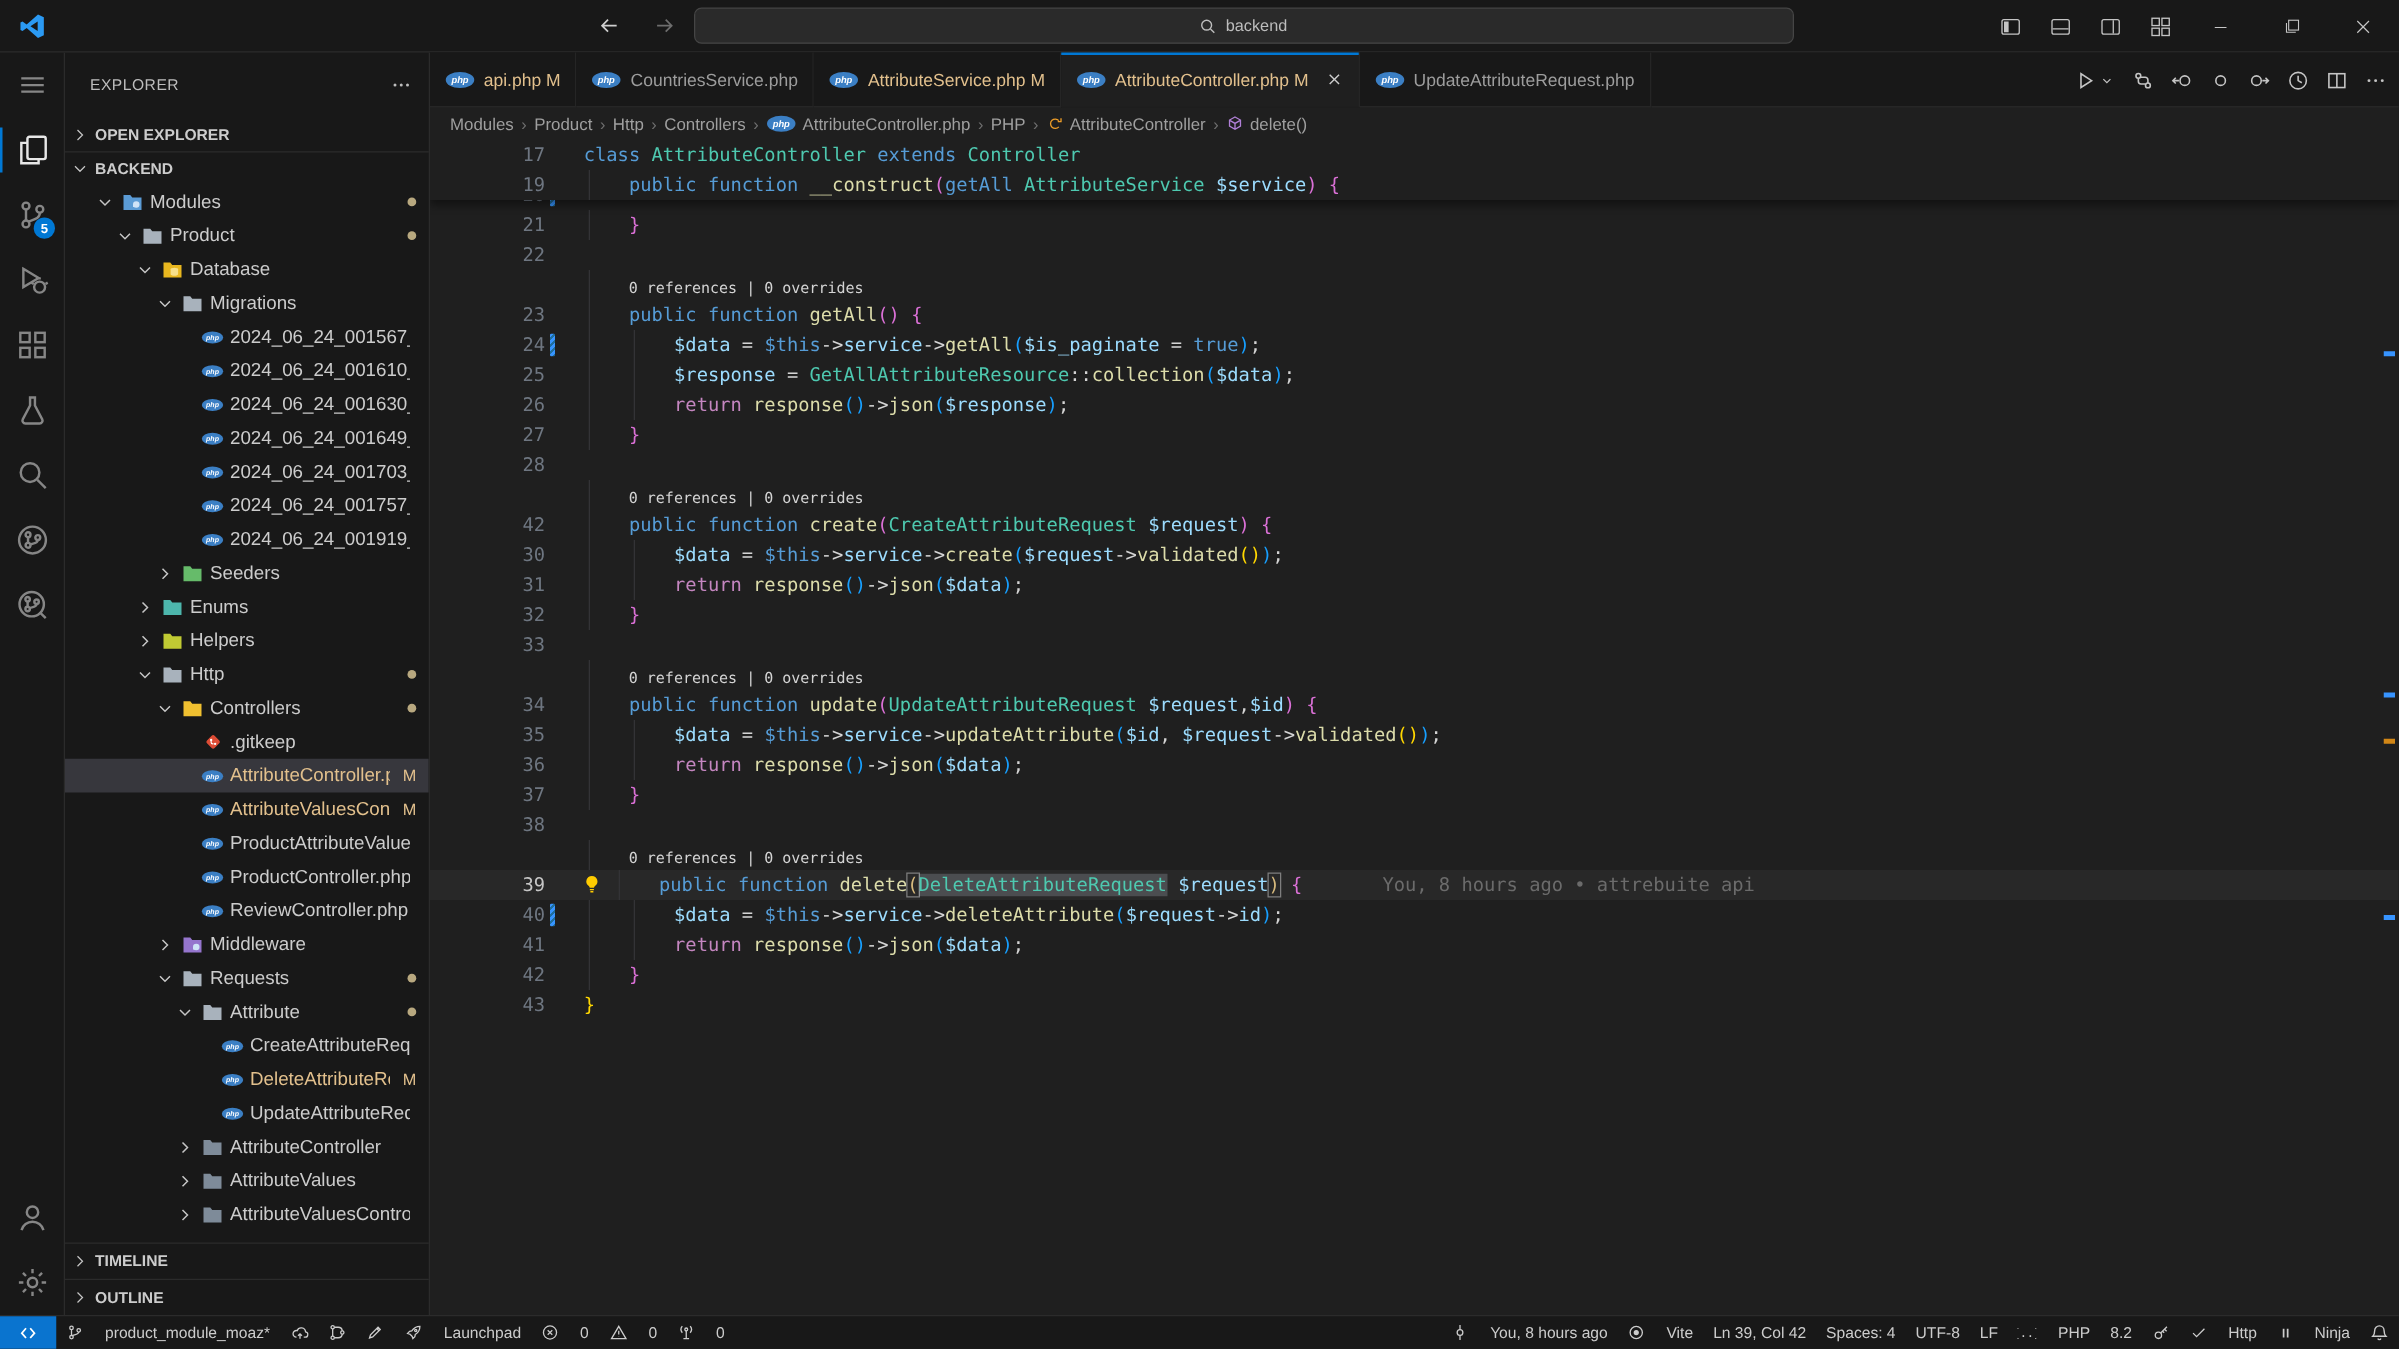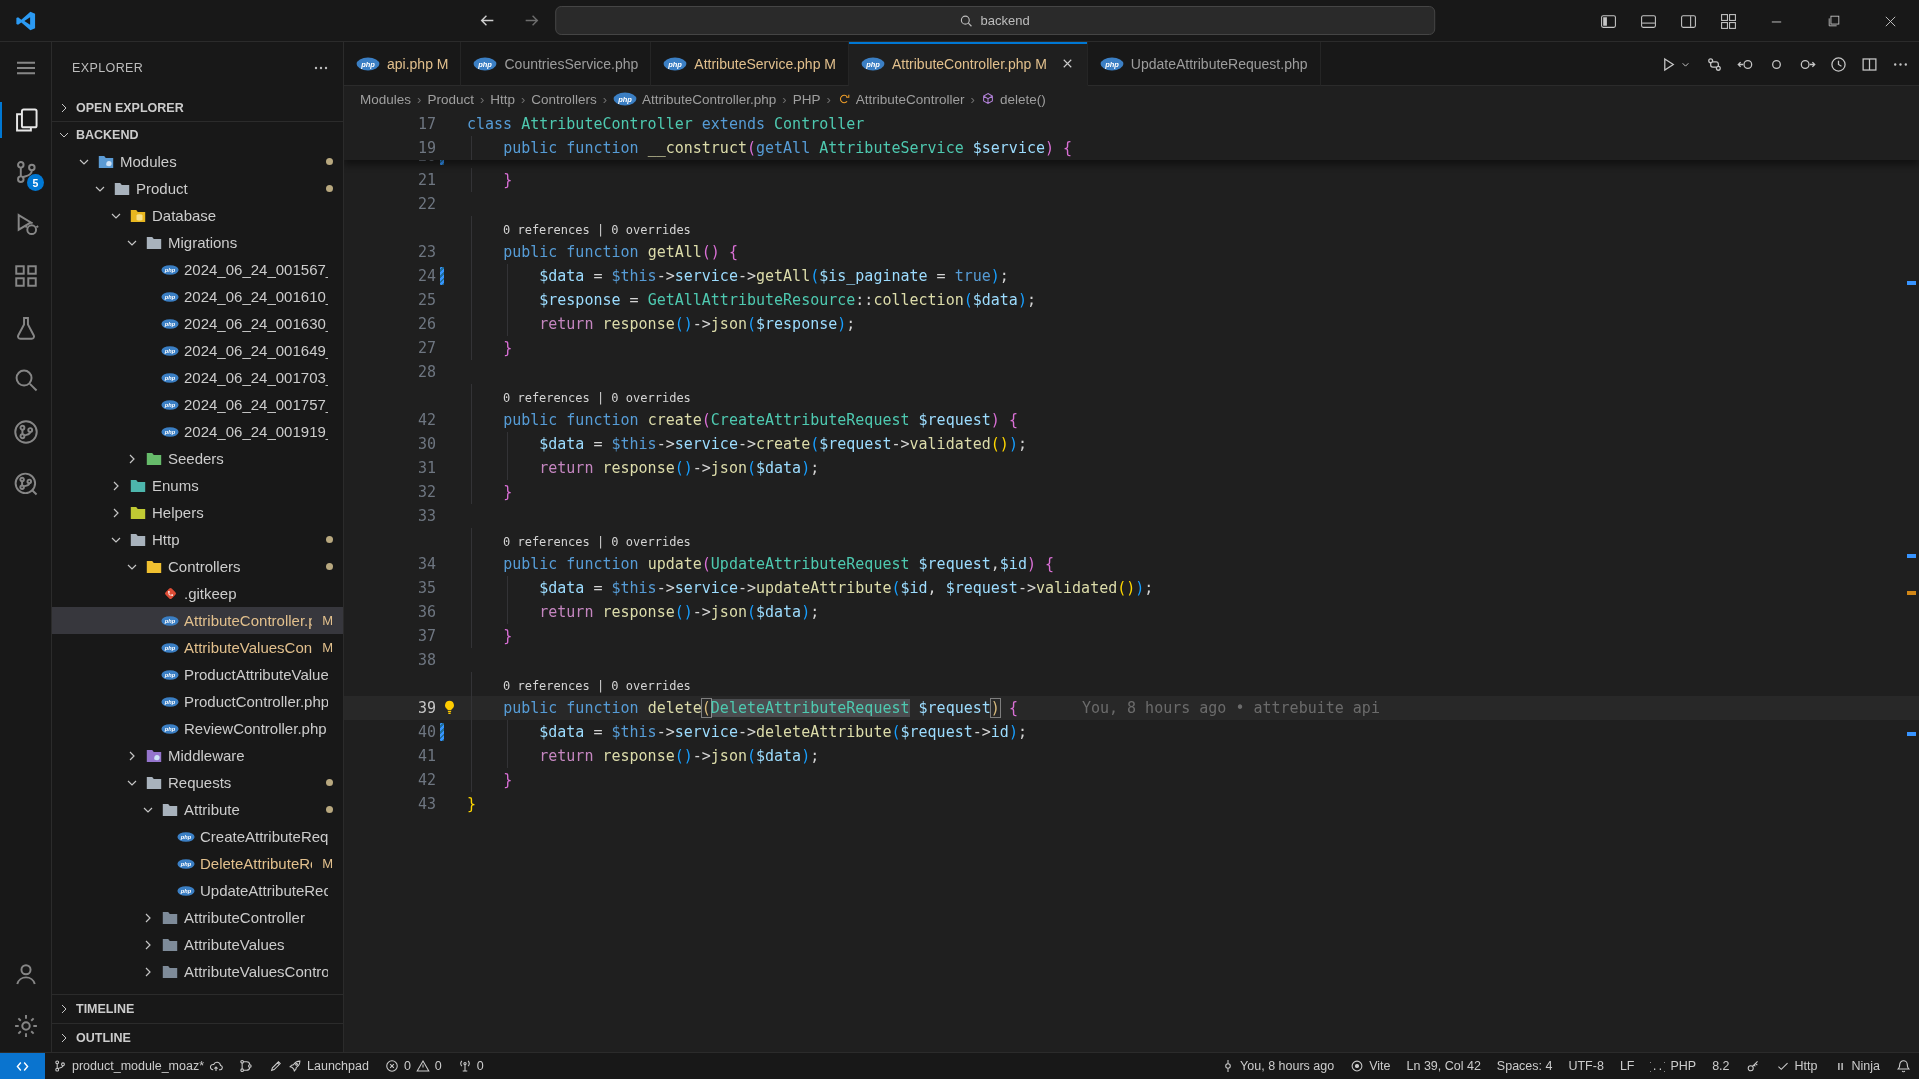--- a/index.html
+++ b/index.html
@@ -83,40 +83,40 @@
   .cl .num { width:92px; flex:0 0 92px; text-align:right; color:#6e7681; padding-right:0px; position:relative; }
   .cl .num.on { color:#c6c6c6; }
   .cl .num .modmark { position:absolute; right:-8px; top:3px; bottom:3px; width:4px;
         background:repeating-linear-gradient(135deg,#3794ff 0 2px,#1f6f9f 2px 4px); border-radius:1px; }
   .cl .code { margin-left:31px; white-space:pre; position:relative; color:#d4d4d4; }
   .cl .code.g1 { background-image:linear-gradient(#333336,#333336);
                  background-size:1px 100%; background-repeat:no-repeat; background-position:4px 0; }
   .cl .code.g2 { background-image:linear-gradient(#333336,#333336),linear-gradient(#333336,#333336);
                  background-size:1px 100%,1px 100%; background-repeat:no-repeat;
                  background-position:4px 0, 40px 0; }
-  .cl.activeline { background:rgba(255,255,255,.045); }
+  .cl.activeline { background:rgba(255,255,255,.045);gap:24px; }
   .cl.lens { font-size:12px; color:#999999; }
   .cl.lens .code { padding-top:7px; line-height:14px; }
   .bulb { position:absolute; left:-26px; top:3px; }
   .blame { color:#6b6b6b; margin-left:64px; }
   tok-k { color:#569cd6; } tok-c { color:#c586c0; } tok-t { color:#4ec9b0; }
   tok-f { color:#dcdcaa; } tok-v { color:#9cdcfe; } tok-o { color:#d4d4d4; }
   tok-b1 { color:#ffd700; } tok-b2 { color:#da70d6; } tok-b3 { color:#179fff; }
   tok-hl { color:#4ec9b0; background:rgba(200,210,225,.22); }
   tok-bm { color:#d7ba7d; border:1px solid #7e7e7e; margin:-1px; }
   .sticky { position:absolute; top:0; left:0; right:0; background:#1f1f1f; z-index:5;
             box-shadow:0 5px 7px rgba(0,0,0,.45); }
   .linesbox { position:absolute; top:32px; left:0; right:0; }
   .overview { position:absolute; right:2px; top:0; bottom:0; width:12px; z-index:6; }
   .ovm { position:absolute; right:1px; width:9px; height:4px; }
 
   
   .statusbar { height:27px; background:#181818; border-top:1px solid #2b2b2b;
                display:flex; align-items:stretch; font-size:12.5px; color:#cccccc; flex:0 0 27px; }
-  .st-item { display:flex; align-items:center; gap:5px; padding:0 8px; white-space:nowrap; }
+  .st-item { display:flex; align-items:center; gap:17px; padding:0 8px; white-space:nowrap; }
   .st-item.remote { background:#0a74cf; color:#ffffff; width:45px; justify-content:center; }
   .st-right { margin-left:auto; display:flex; align-items:stretch; }
   .st-item svg { display:block; }
 </style>
 </head>
 <body>
 
 <div class="win">
 
   <div class="titlebar">

